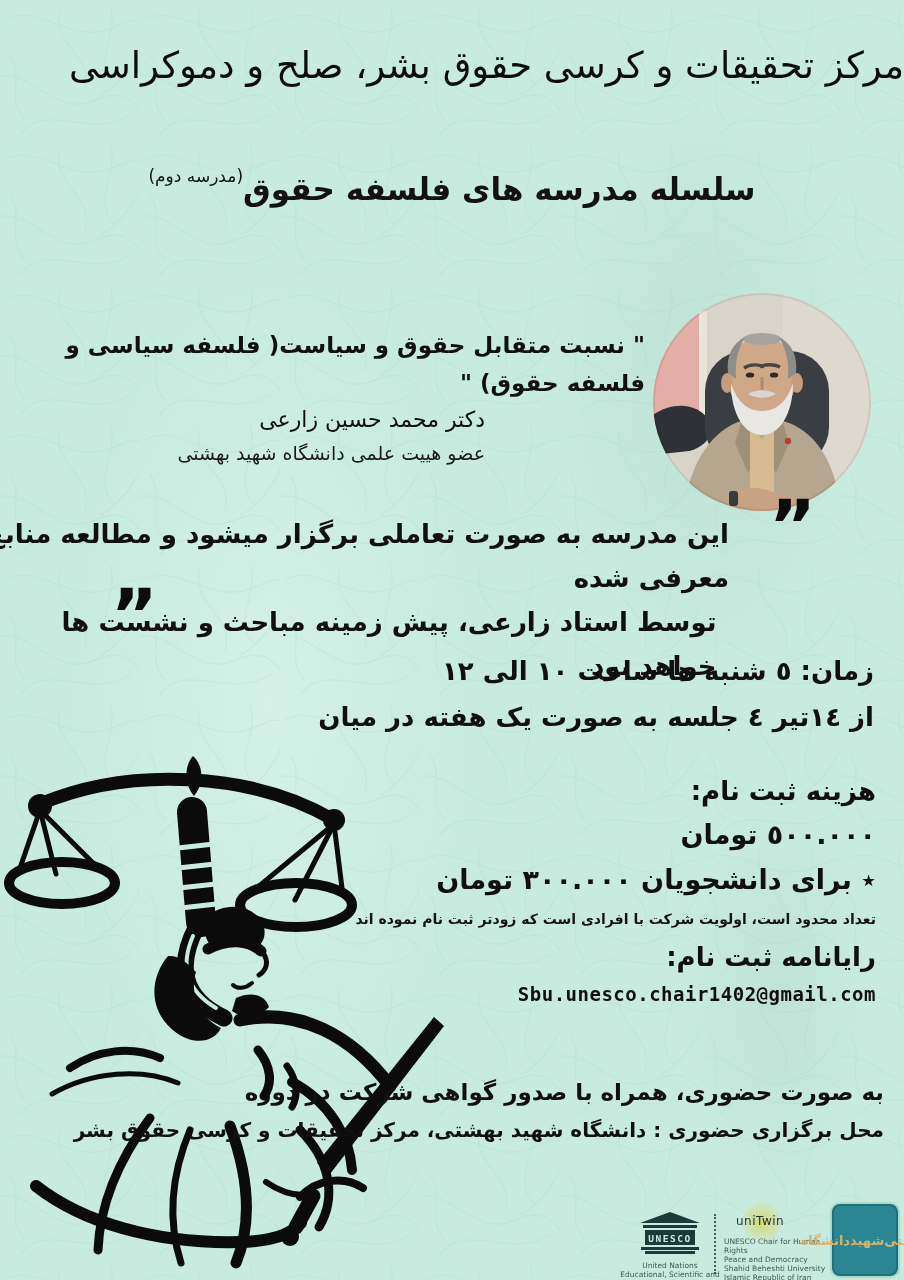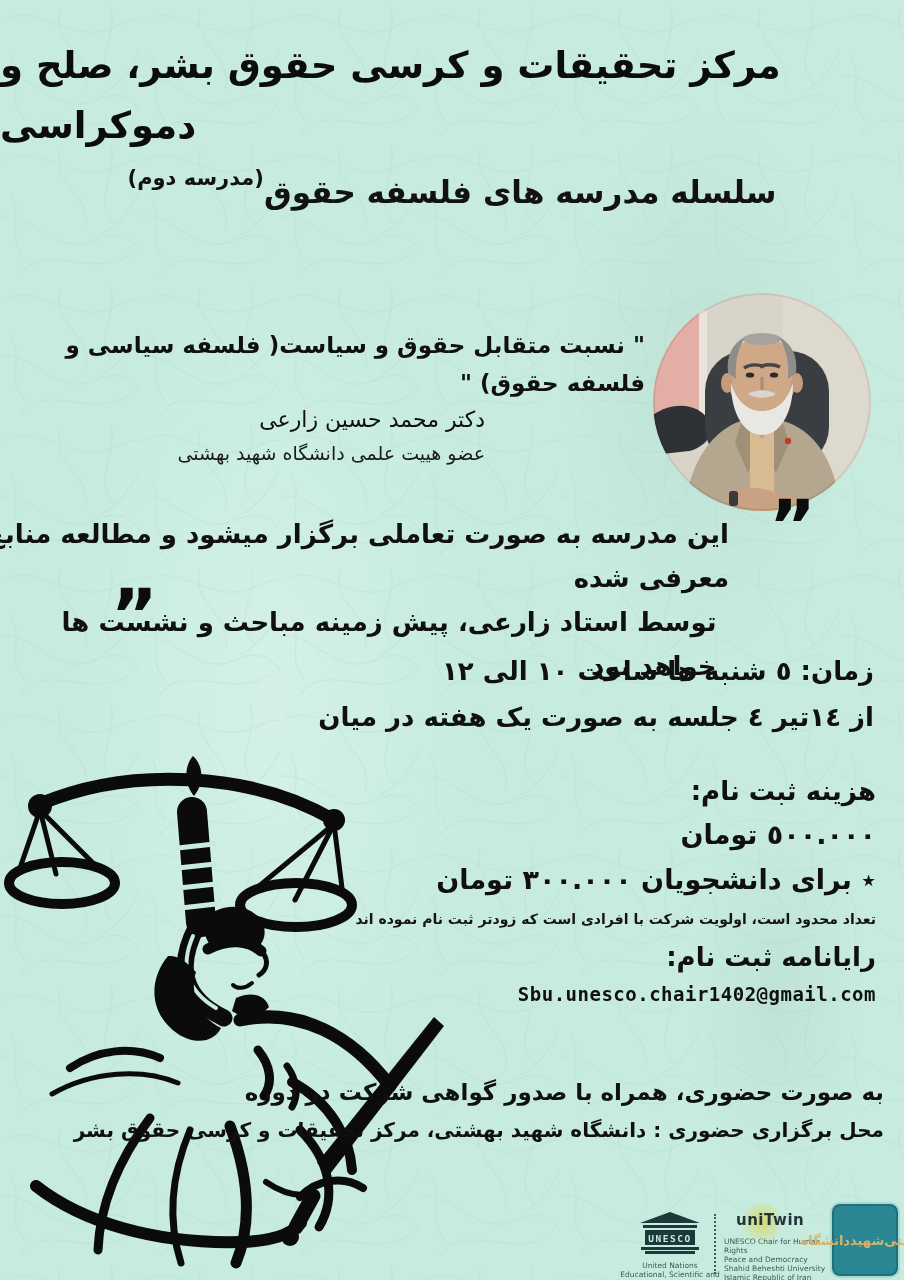--- a/index.html
+++ b/index.html
@@ -8,25 +8,25 @@
   .poster{position:relative;width:904px;height:1280px;
     background:
       radial-gradient(closest-side at 78% 30%, rgba(110,135,128,0.10), transparent 72%),
       radial-gradient(closest-side at 86% 78%, rgba(110,135,128,0.09), transparent 70%),
       radial-gradient(closest-side at 30% 55%, rgba(255,255,255,0.25), transparent 75%),
       #c7ecdf;
     color:#101010;}
   .texture{position:absolute;inset:0;z-index:0;opacity:.5;}
   .layer{position:absolute;z-index:3;}
   .rtl{direction:rtl;unicode-bidi:plaintext;}
-  .title{top:36px;left:0;width:100%;text-align:left;font-weight:bold;
+  .title{top:36px;left:0;width:100%;text-align:right;font-weight:normal;
          font-size:37px;line-height:60px;letter-spacing:-.5px;color:#0c0c0c;}
   .series{top:166px;left:0;width:100%;text-align:center;font-weight:bold;
           font-size:31px;color:#121212;}
-  .series sup{font-size:21px;font-weight:bold;vertical-align:18px;letter-spacing:0;}
+  .series sup{font-size:17px;font-weight:normal;vertical-align:18px;letter-spacing:0;}
   .speaker{top:326px;right:259px;width:620px;text-align:right;}
   .speaker .topic{font-size:23px;font-weight:bold;line-height:38px;}
   .speaker .name{font-size:22px;line-height:36px;padding-left:0;padding-right:160px;}
   .speaker .aff{font-size:19px;line-height:30px;padding-right:160px;color:#1a1a1a;}
   .quote{top:512px;left:4px;width:725px;text-align:right;}
   .quote .q1{font-size:26px;font-weight:bold;line-height:44px;width:760px;margin:0 auto;}
   .quote .q2{font-size:26px;font-weight:bold;line-height:44px;width:700px;margin:0 auto;}
   .qmark{position:absolute;font-size:72px;font-weight:bold;line-height:40px;color:#0c0c0c;z-index:3;}
   .qopen{top:506px;right:88px;}
   .qclose{top:556px;left:112px;}
@@ -45,21 +45,21 @@
   .footer .ft1{font-size:23px;line-height:40px;}
   .footer .ft2{font-size:20px;line-height:36px;}
   .logos{top:1196px;left:0;width:904px;height:84px;}
   .unesco{position:absolute;left:618px;top:16px;width:104px;text-align:center;}
   .cap{font-size:7.5px;line-height:9px;color:#3f5a58;margin-top:3px;}
   .sep{position:absolute;left:714px;top:18px;height:60px;border-left:2px dotted #3f5f5d;}
   .unitwin{position:absolute;left:724px;top:14px;width:104px;text-align:left;}
   .utwordwrap{position:relative;display:inline-block;margin-left:12px;}
   .utglobe{position:absolute;left:6px;top:-8px;width:40px;height:40px;border-radius:50%;
     background:radial-gradient(circle, rgba(216,214,96,0.85) 0%, rgba(216,214,96,0.25) 60%, transparent 75%);}
-  .utword{position:relative;font-size:15px;font-weight:bold;color:#23333a;letter-spacing:.5px;}
+  .utword{position:relative;font-size:12px;font-weight:normal;color:#23333a;letter-spacing:.5px;}
   .unitwin .cap{text-align:left;margin-top:8px;}
   .sbu{position:absolute;left:830px;top:6px;width:66px;height:72px;border-radius:10px;
        background:#2b8694;border:2px solid #a8d8d2;box-shadow:inset 0 0 0 2px #1f6f7d;
        display:flex;align-items:center;justify-content:center;}
   .sbu .sl{color:#d9b26a;font-weight:bold;font-size:13px;line-height:13px;direction:rtl;}
 </style>
 </head>
 <body>
 
 <div class="poster">

